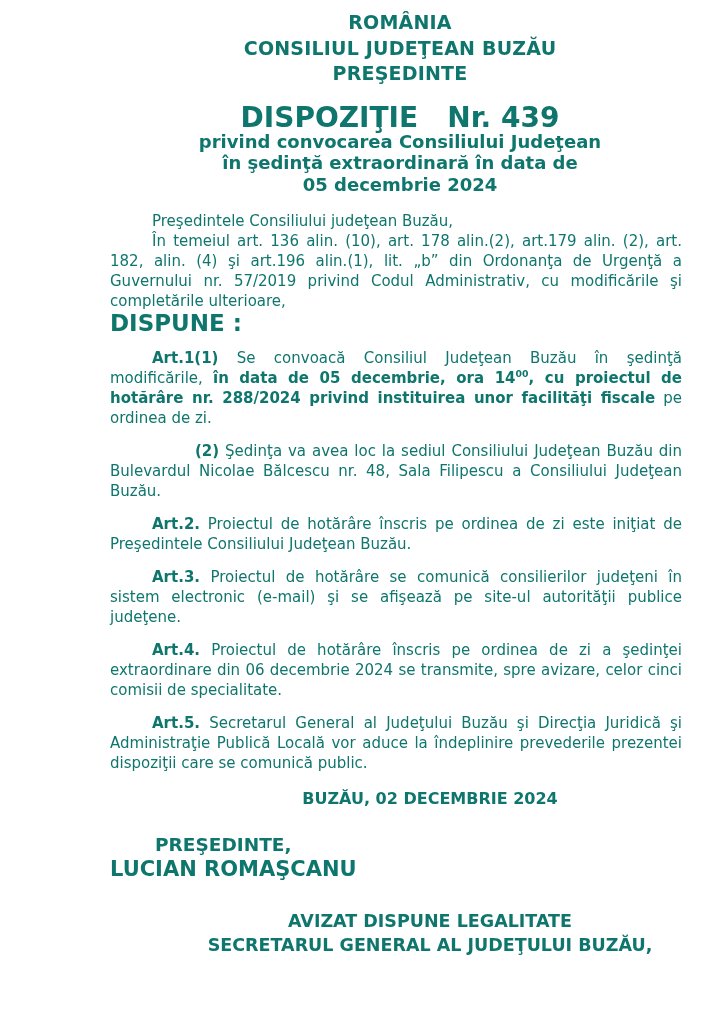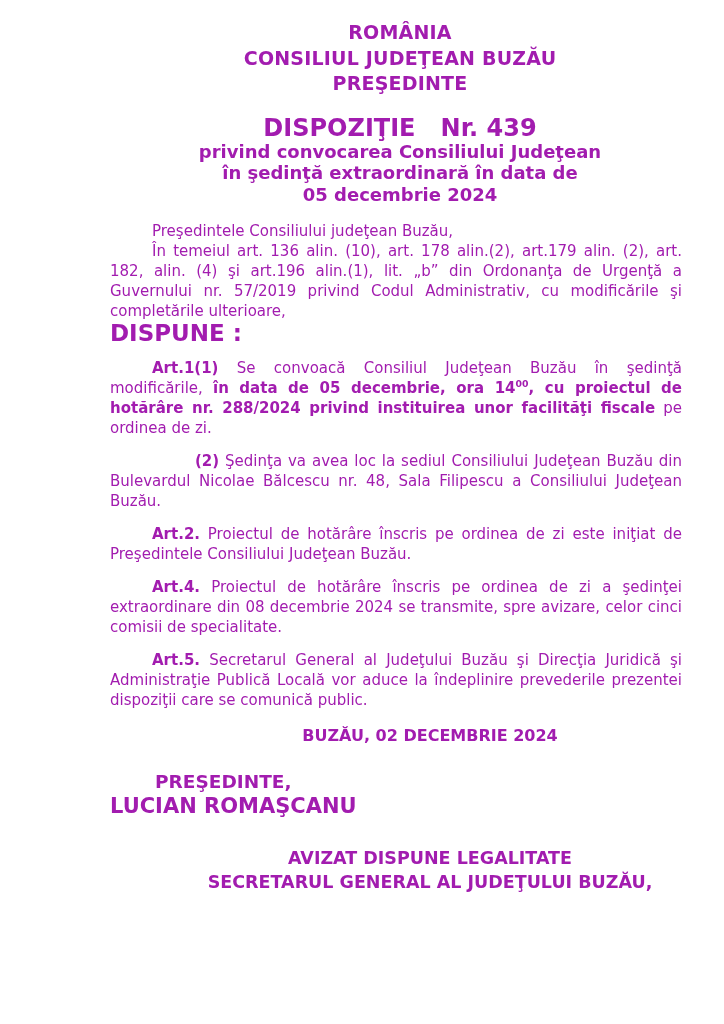--- a/index.html
+++ b/index.html
@@ -5,43 +5,43 @@
   html, body {
     margin: 0;
     padding: 0;
     background: #ffffff;
   }
   .page {
     position: relative;
     width: 724px;
     height: 1024px;
     background: #ffffff;
-    color: #a21caf;
+    color: #0f766e;
     font-family: "DejaVu Sans", "Liberation Sans", sans-serif;
     overflow: hidden;
     box-sizing: border-box;
-    padding: 20px 34px 0 110px; 
+    padding: 10px 34px 0 110px; 
   }
   
   .doc-header {
     text-align: center;
     font-weight: bold;
     font-size: 19px;
     line-height: 25.5px;
     letter-spacing: 0.2px;
   }
   
   .title-block {
     text-align: center;
     font-weight: bold;
     margin-top: 18px;
     margin-bottom: 16px;
   }
   .title-main {
-    font-size: 24px;
+    font-size: 28px;
     line-height: 26px;
     white-space: pre-wrap;
   }
   .title-sub {
     font-size: 18px;
     line-height: 21.5px;
   }
   
   .doc-body {
     font-size: 15px;
@@ -119,21 +119,22 @@
     <div class="title-sub">05 decembrie 2024</div>
   </div>
 
   <div class="doc-body">
       <p class="ind1 nosp"><span>Preşedintele Consiliului judeţean Buzău,</span></p>
       <p class="ind1 nosp"><span>În temeiul art. 136 alin. (10), art. 178 alin.(2), art.179 alin. (2), art. 182, alin. (4) şi art.196 alin.(1), lit. „b” din Ordonanţa de Urgenţă a Guvernului nr. 57/2019 privind Codul Administrativ, cu modificările şi completările ulterioare,</span></p>
       <p class="dispune"><span>DISPUNE :</span></p>
       <p class="ind1"><span class="b">Art.1(1)</span><span> Se convoacă Consiliul Judeţean Buzău în şedinţă modificările, </span><span class="b">în data de 05 decembrie, ora 14</span><span class="b sup">00</span><span class="b">, cu proiectul de hotărâre nr. 288/2024 privind instituirea unor facilităţi fiscale</span><span> pe ordinea de zi.</span></p>
       <p class="ind2"><span class="b">(2)</span><span> Şedinţa va avea loc la sediul Consiliului Judeţean Buzău din Bulevardul Nicolae Bălcescu nr. 48, Sala Filipescu a Consiliului Judeţean Buzău.</span></p>
       <p class="ind1"><span class="b">Art.2.</span><span> Proiectul de hotărâre înscris pe ordinea de zi este iniţiat de Preşedintele Consiliului Judeţean Buzău.</span></p>
-      <p class="ind1"><span class="b">Art.4.</span><span> Proiectul de hotărâre înscris pe ordinea de zi a şedinţei extraordinare din 08 decembrie 2024 se transmite, spre avizare, celor cinci comisii de specialitate.</span></p>
+      <p class="ind1"><span class="b">Art.3.</span><span> Proiectul de hotărâre se comunică consilierilor judeţeni în sistem electronic (e-mail) şi se afişează pe site-ul autorităţii publice judeţene.</span></p>
+      <p class="ind1"><span class="b">Art.4.</span><span> Proiectul de hotărâre înscris pe ordinea de zi a şedinţei extraordinare din 06 decembrie 2024 se transmite, spre avizare, celor cinci comisii de specialitate.</span></p>
       <p class="ind1"><span class="b">Art.5.</span><span> Secretarul General al Judeţului Buzău şi Direcţia Juridică şi Administraţie Publică Locală vor aduce la îndeplinire prevederile prezentei dispoziţii care se comunică public.</span></p>
     </div>
 
   <div class="date-line">BUZĂU, 02 DECEMBRIE 2024</div>
 
   <div class="sig-role">PREŞEDINTE,</div>
   <div class="sig-name">LUCIAN ROMAŞCANU</div>
 
   <div class="approval">
     <div>AVIZAT DISPUNE LEGALITATE</div>

